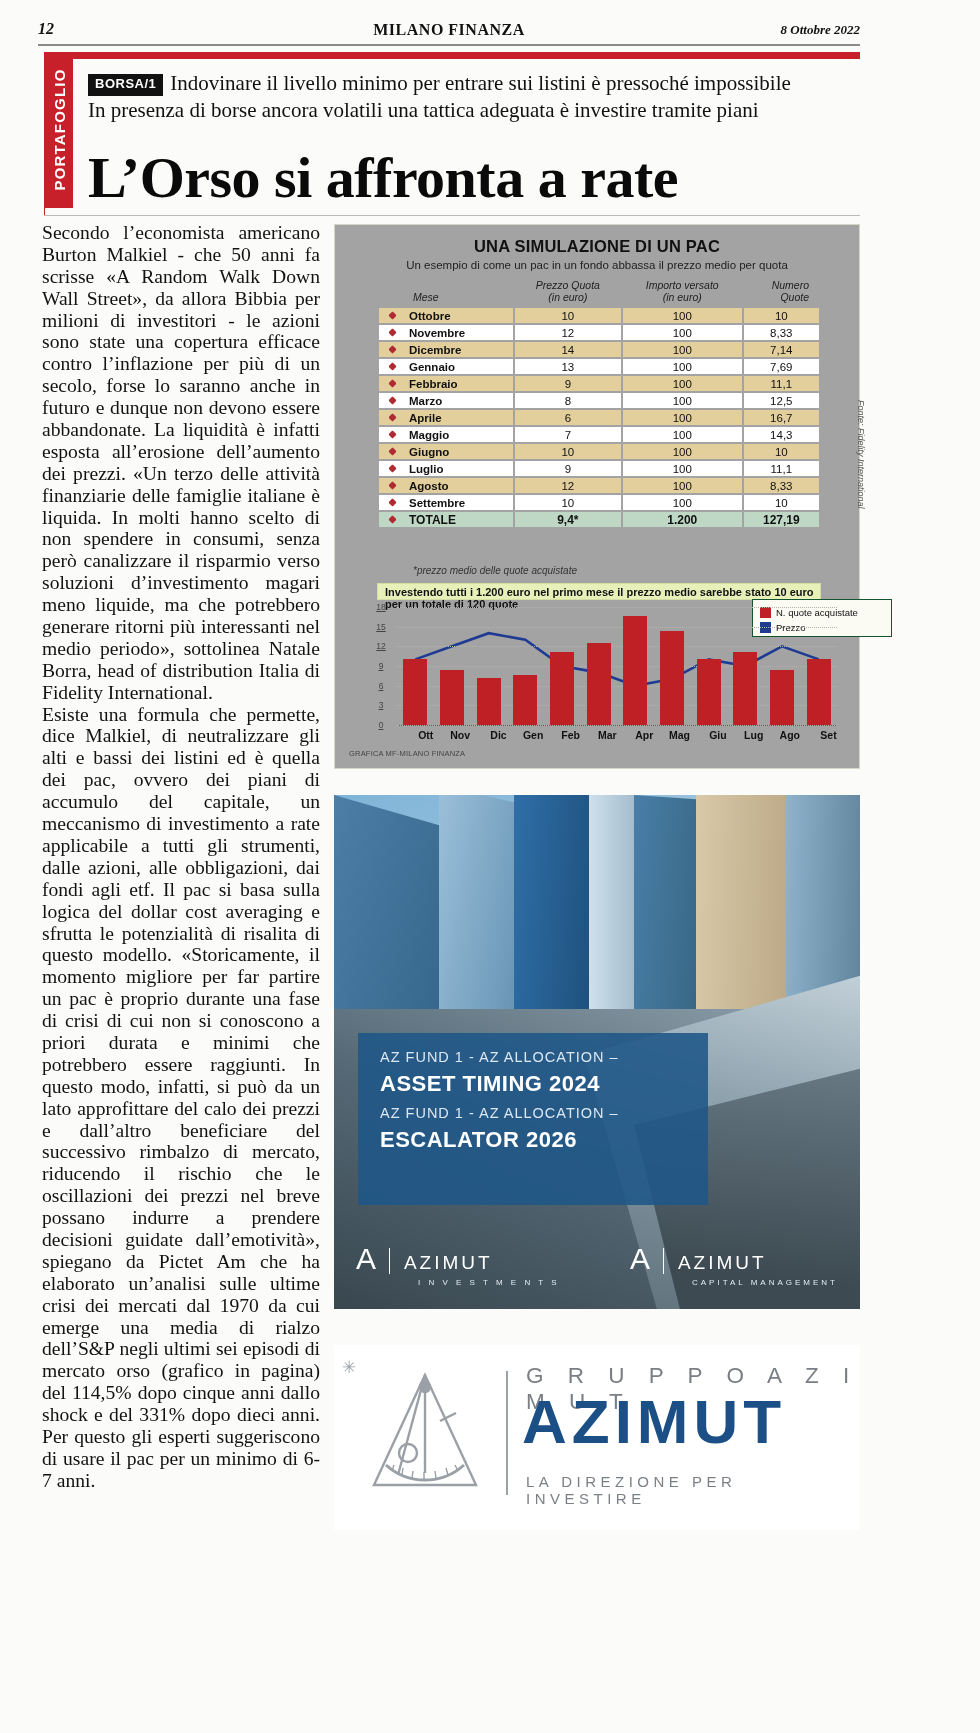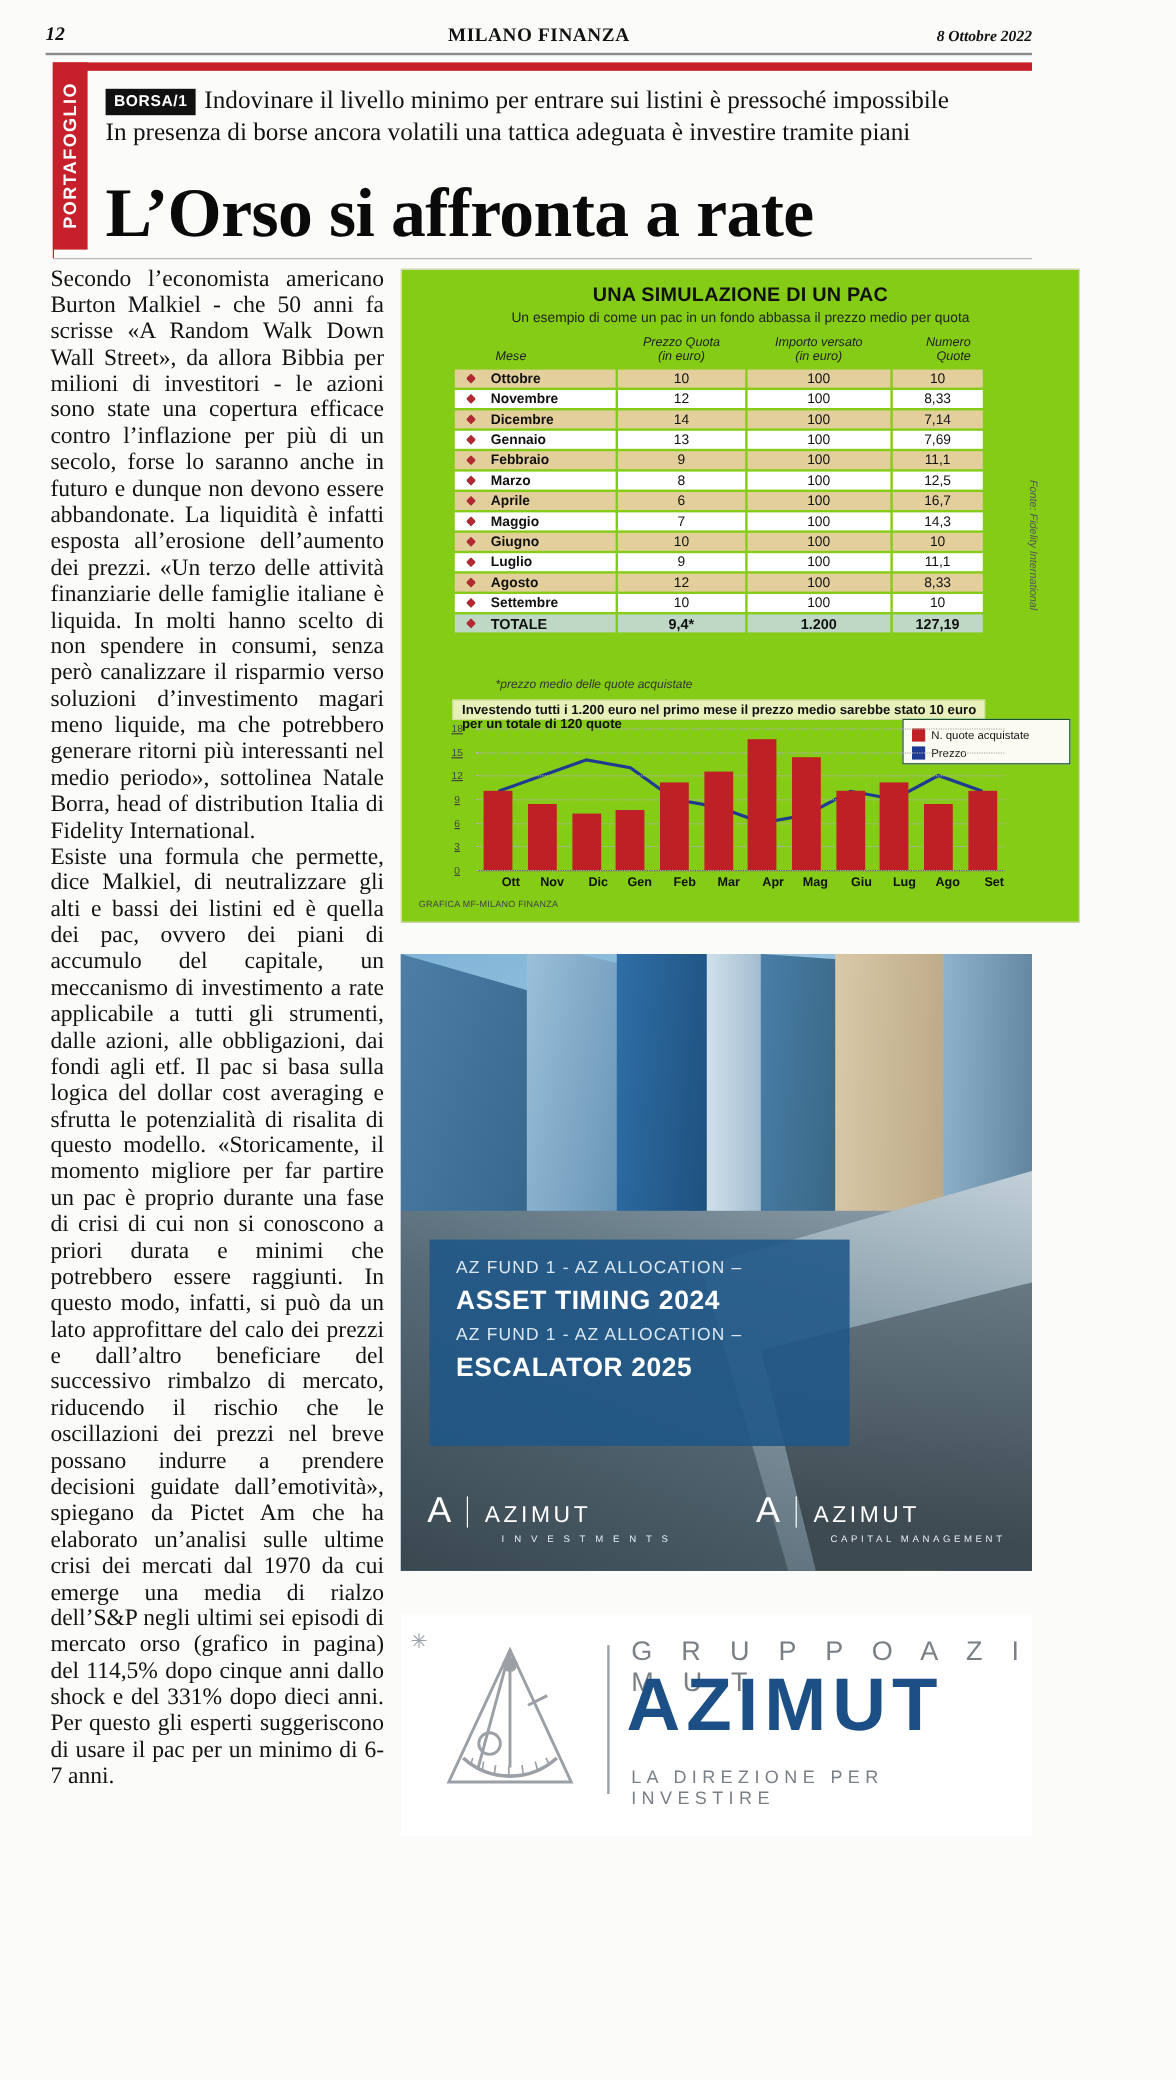--- a/index.html
+++ b/index.html
@@ -59,22 +59,22 @@
   
   .bodycol {
     position:absolute; left:42px; top:222px; width:278px;
     font-size:19.6px; line-height:1.118; text-align:justify;
     color:#121212; hyphens:auto;
   }
   .bodycol p { margin:0; text-indent:0; }
 
   
   .info {
-    position:absolute; left:334px; top:224px; width:566px; height:545px;
-    background:#84cc16; border:1px solid #d8d6c6;
+    position:absolute; left:334px; top:224px; width:526px; height:545px;
+    background:#a3a3a3; border:1px solid #d8d6c6;
   }
   .info-title {
     position:absolute; left:0; right:0; top:12px; text-align:center;
     font-family:"Liberation Sans", sans-serif; font-weight:bold;
     font-size:16.5px; color:#111; letter-spacing:0.2px;
   }
   .info-sub {
     position:absolute; left:0; right:0; top:34px; text-align:center;
     font-family:"Liberation Sans", sans-serif; font-size:11.5px; color:#222;
   }
@@ -408,21 +408,21 @@
     <div class="bld" style="left:362px;top:-6px;width:95px;height:330px;background:linear-gradient(92deg,#d9c9a8,#b9a684);transform:skewY(2deg);transform-origin:0 0"></div>
     <div class="bld" style="left:452px;top:-6px;width:80px;height:300px;background:linear-gradient(92deg,#8fb3cc,#5d8099)"></div>
     <div class="esc"></div>
     <div class="bld" style="left:250px;top:260px;width:330px;height:300px;background:linear-gradient(210deg,#c9d6de 0%,#8fa3ae 40%,#5c6e78 100%);transform:rotate(-16deg);transform-origin:0 0"></div>
     <div class="bld" style="left:300px;top:330px;width:320px;height:260px;background:linear-gradient(200deg,#6d7f8a 0%,#3d4a52 70%);transform:rotate(-14deg);transform-origin:0 0"></div>
 
     <div class="ad-box">
       <div class="ad-l1">AZ FUND 1 - AZ ALLOCATION –</div>
       <div class="ad-l2">ASSET TIMING 2024</div>
       <div class="ad-l3">AZ FUND 1 - AZ ALLOCATION –</div>
-      <div class="ad-l4">ESCALATOR 2025</div>
+      <div class="ad-l4">ESCALATOR 2026</div>
     </div>
 
     <div class="logo-blk" style="left:22px">
       <span class="logo-a">A</span>
       <span style="display:inline-block;width:1px;height:26px;background:#fff;vertical-align:-5px;margin:0 9px"></span>
       <span class="logo-nm">AZIMUT</span>
       <div class="logo-sb" style="margin-left:62px;margin-top:2px">I N V E S T M E N T S</div>
     </div>
     <div class="logo-blk" style="right:22px">
       <span class="logo-a">A</span>

